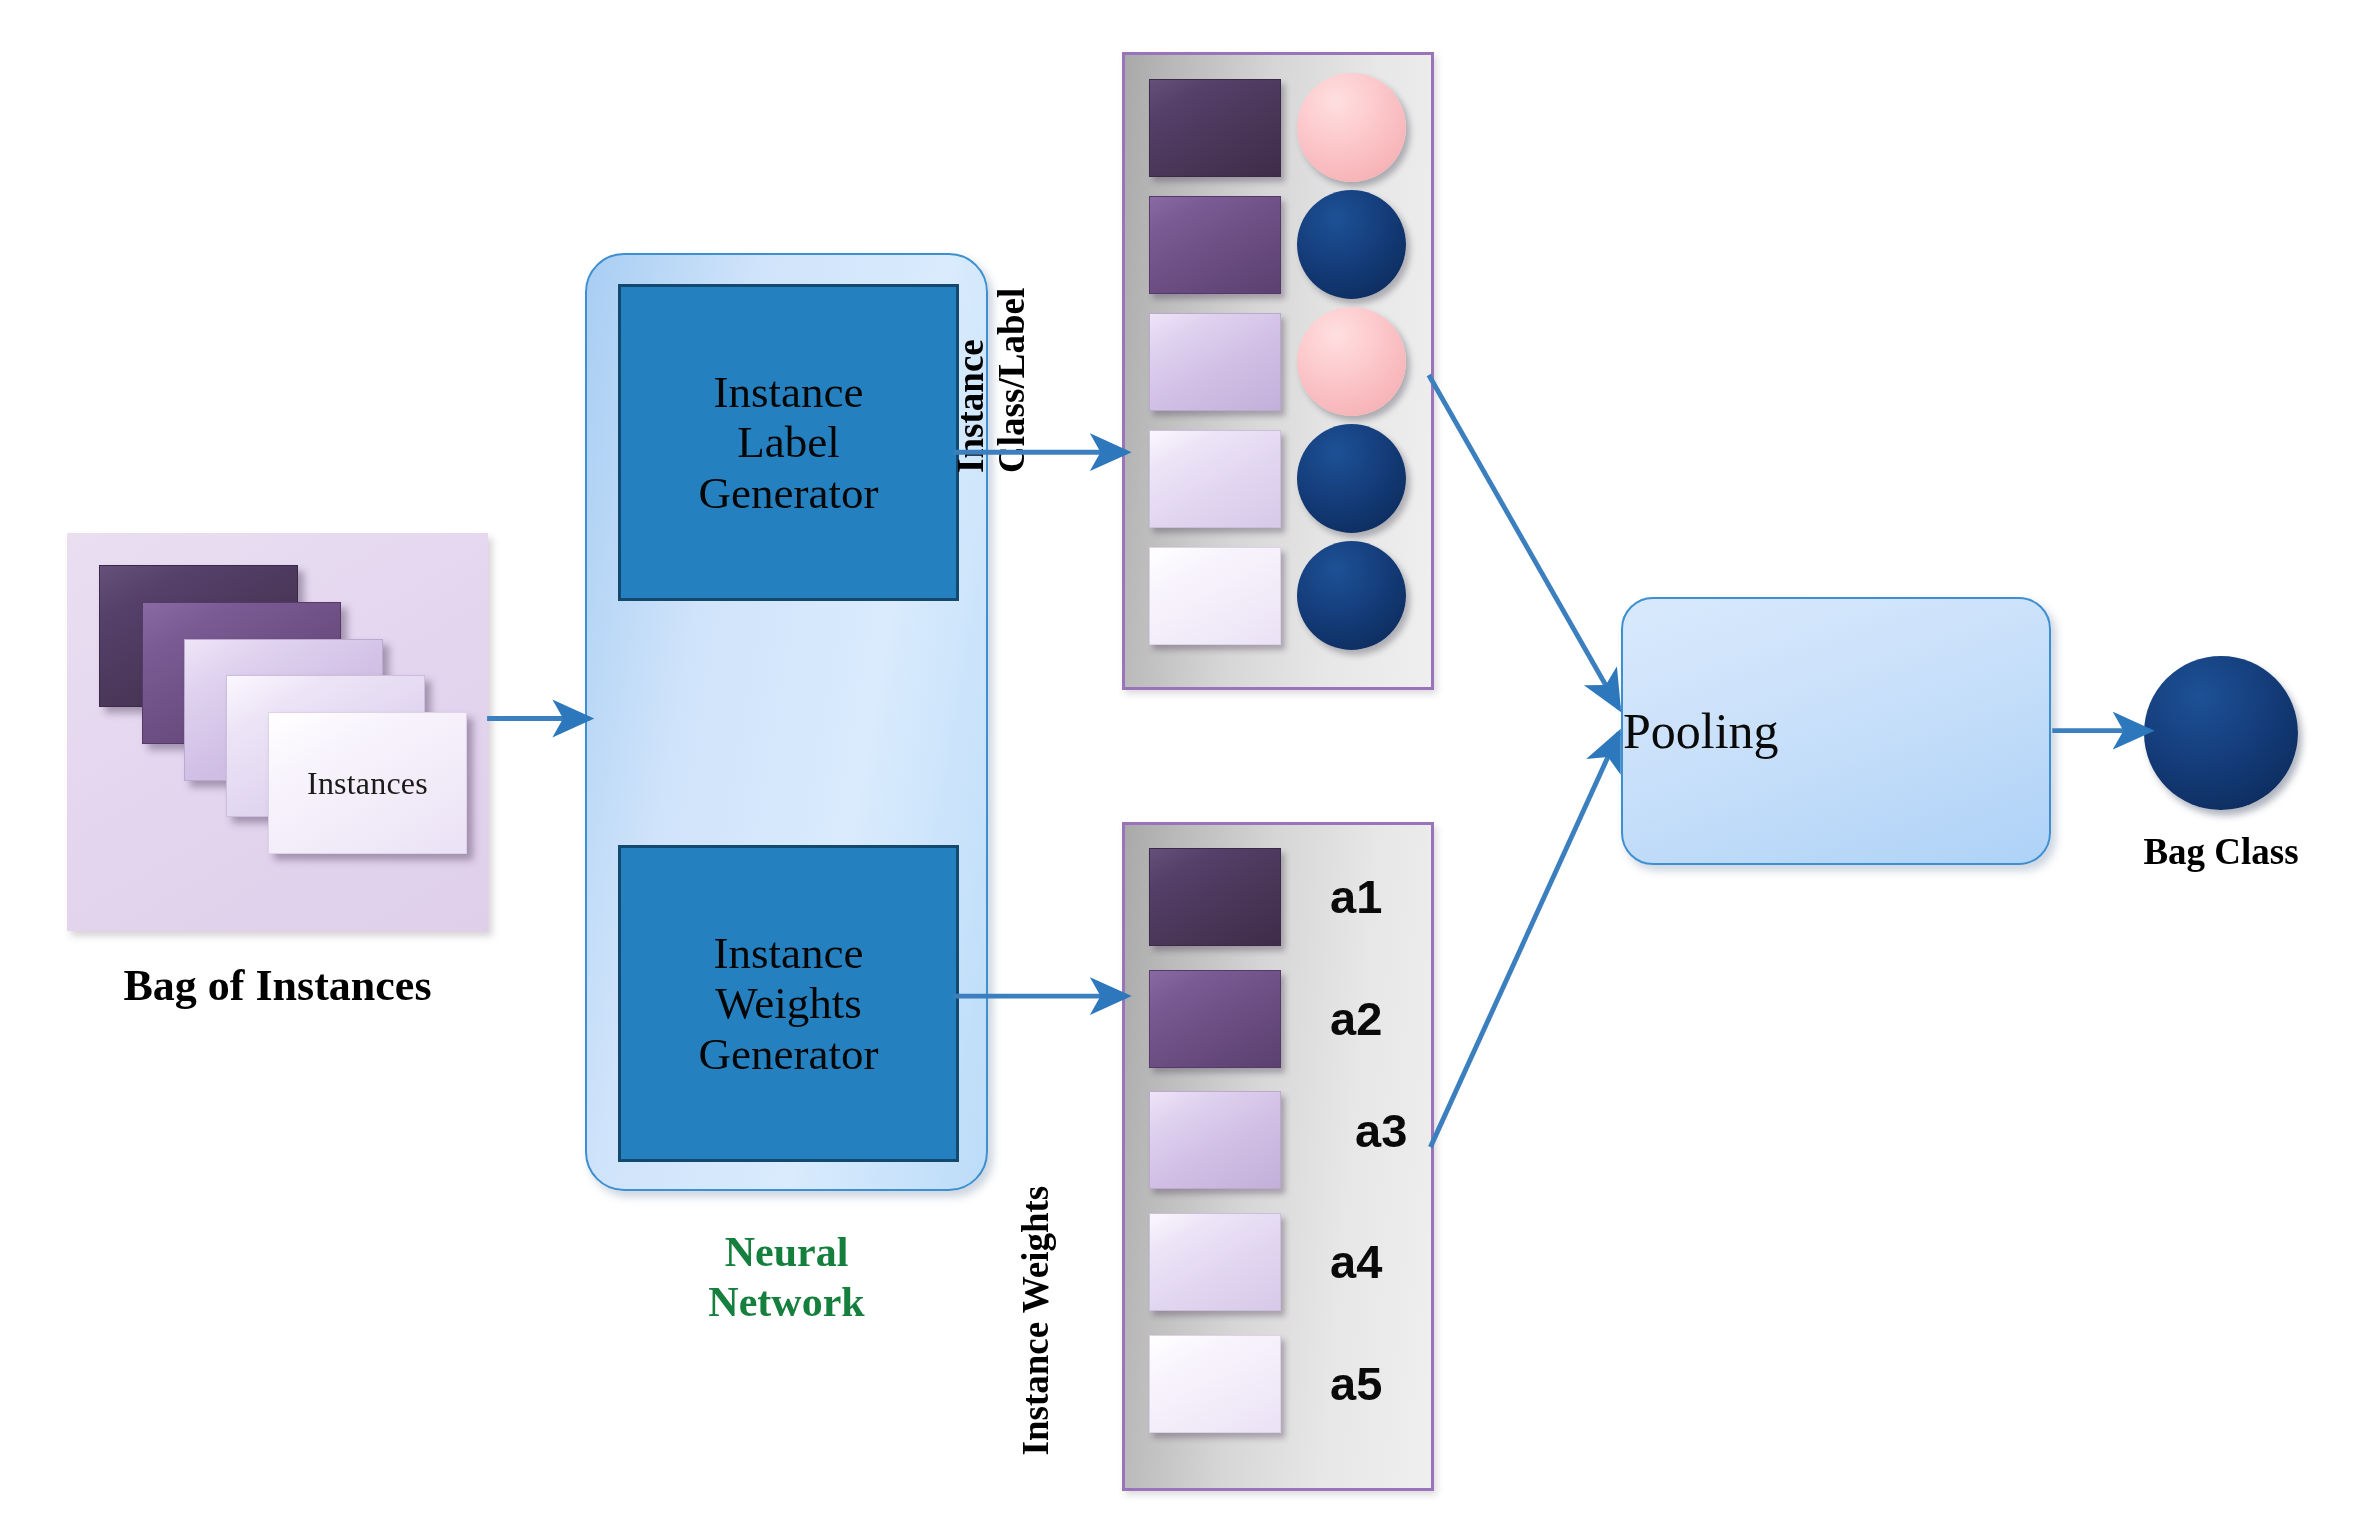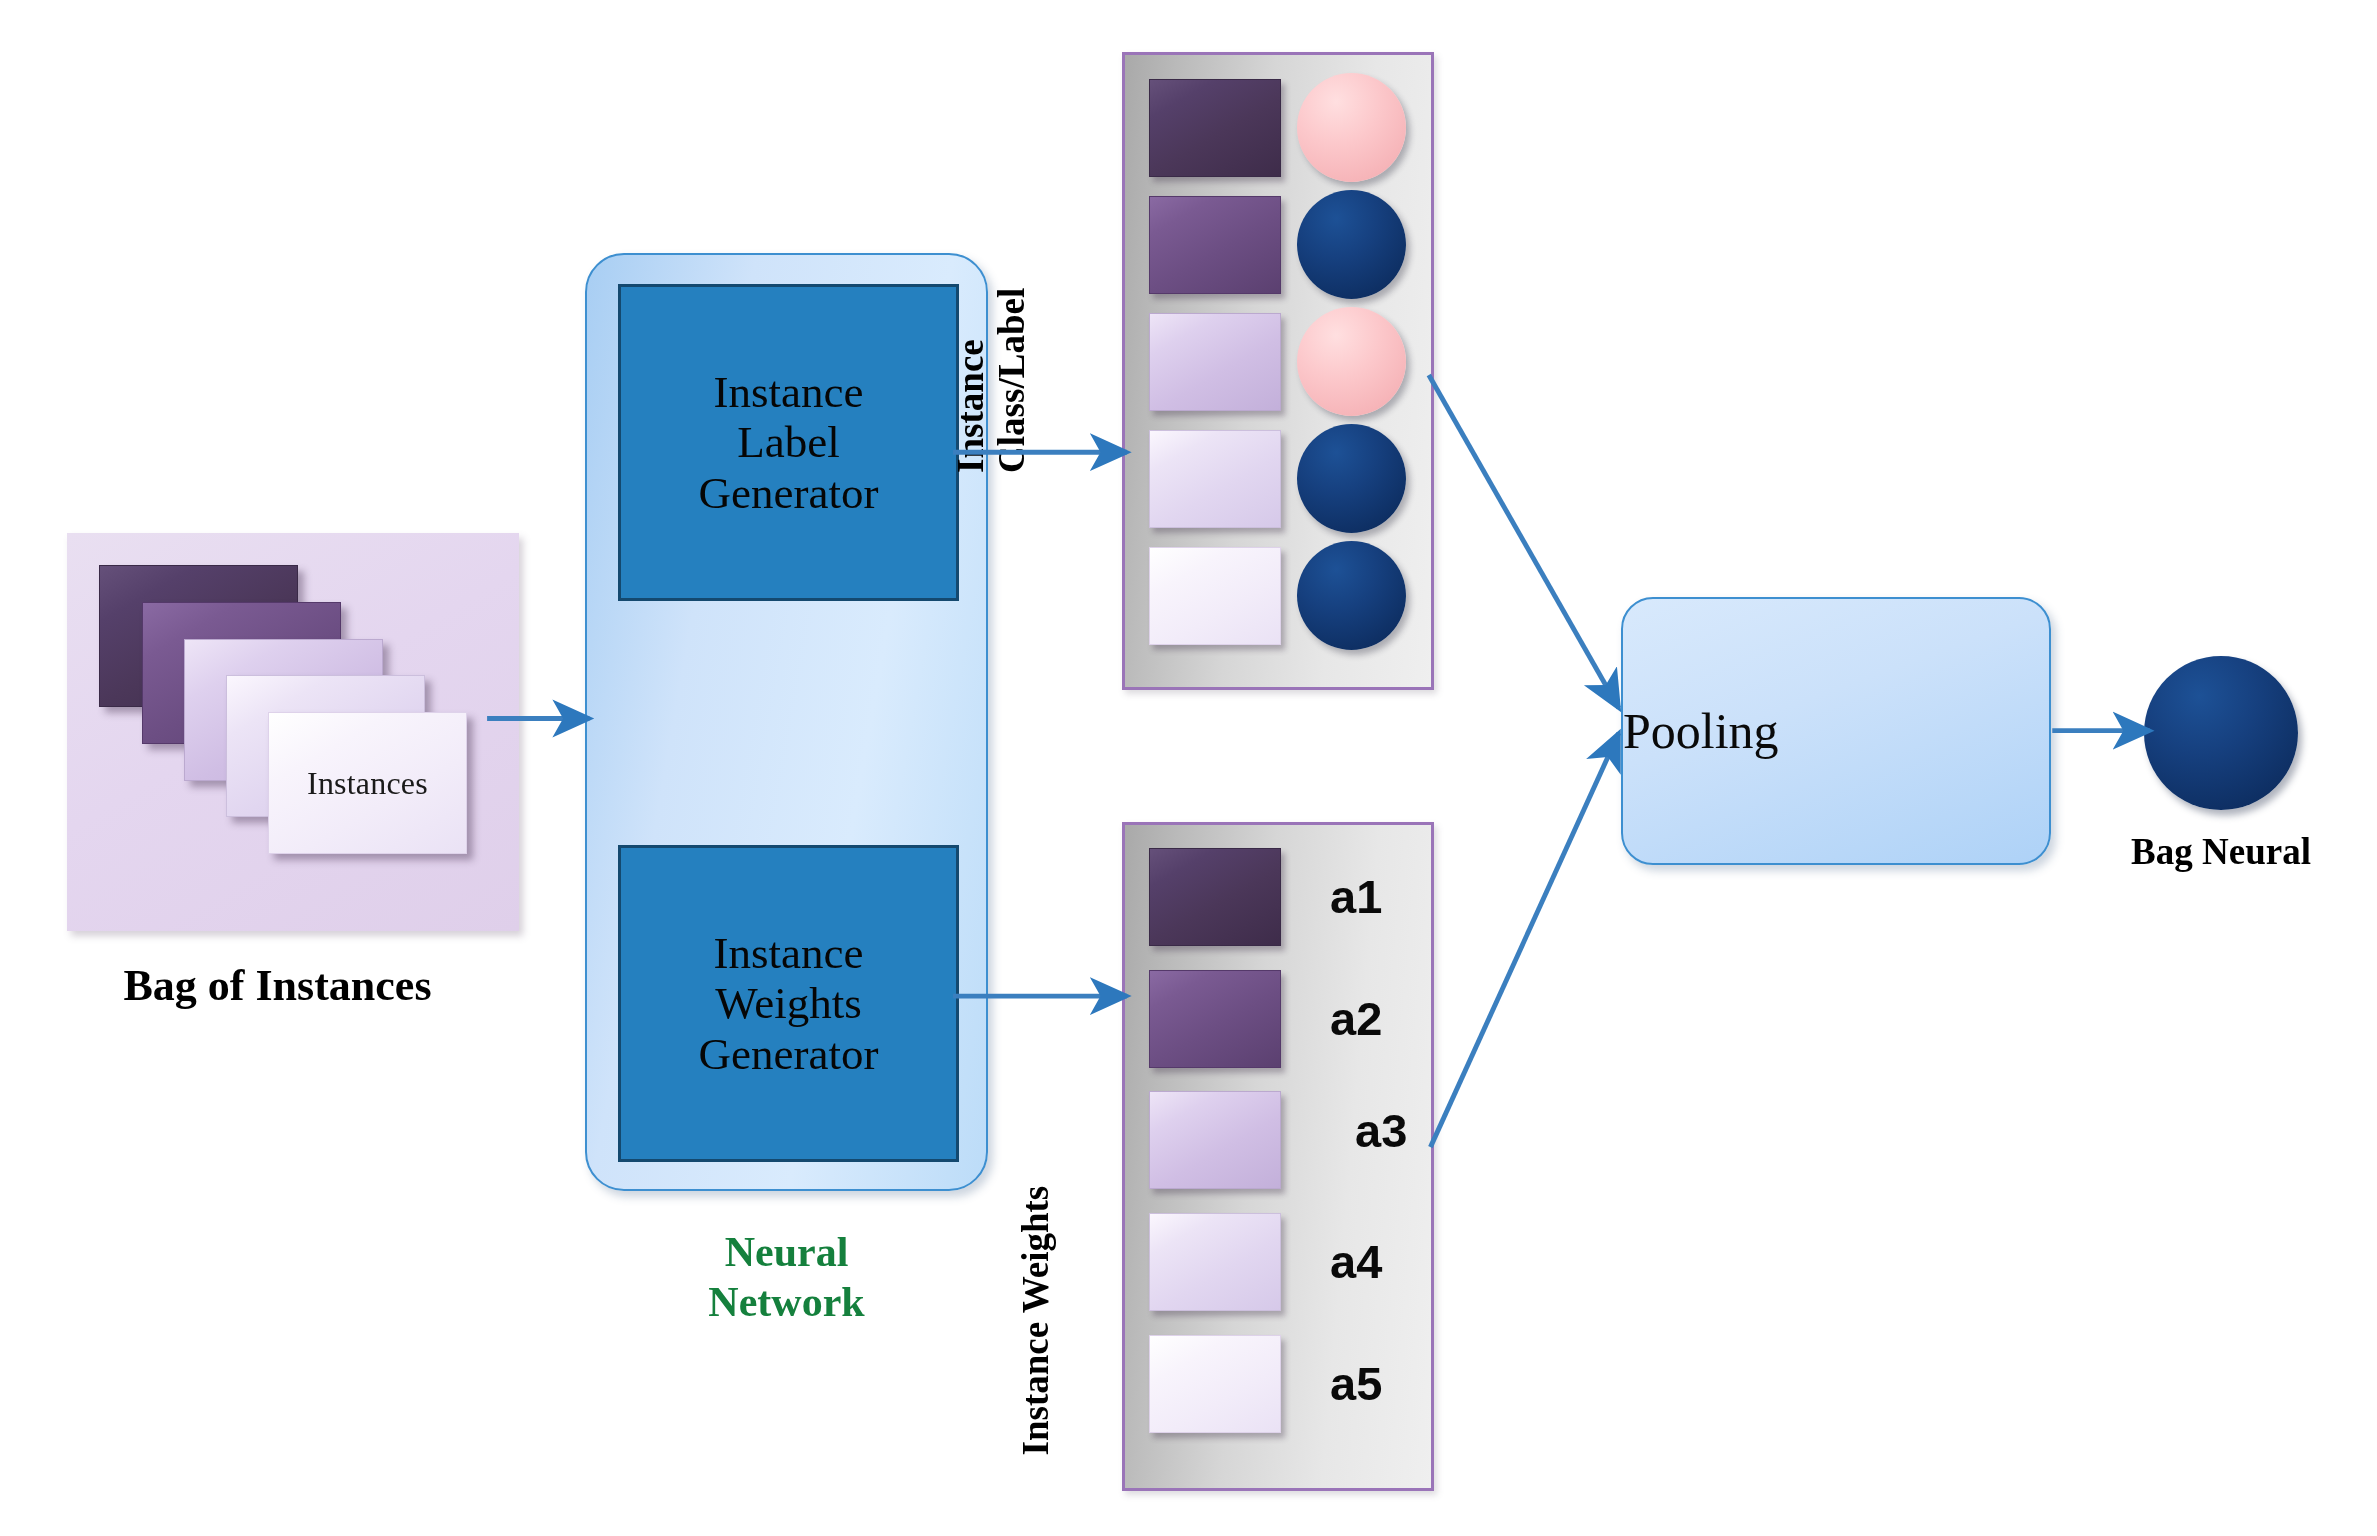--- a/index.html
+++ b/index.html
@@ -28,21 +28,20 @@
     pointer-events: none;
     z-index: 5;
   }
 
   
   #bag-panel {
     left: 67px; top: 533px;
     width: 421px; height: 398px;
     background: linear-gradient(150deg, #e9dff1 0%, #e4d6ef 45%, #dfcfea 100%);
     box-shadow: 4px 4.9px 7.3px rgba(90,70,100,0.25);
-    padding-left: 31px;
   }
   .card {
     position: absolute;
     box-shadow: 5.7px 5.7px 7.3px rgba(60,40,70,0.38);
   }
   .card .inner {
     position: absolute;
     left: 0; top: 0; right: 0; bottom: 0;
     display: flex;
     align-items: center;
@@ -314,16 +313,16 @@
                 background:linear-gradient(150deg,#ffffff 0%,#f8f4fc 28%,#f2ecf9 62%,#eae2f5 100%);
                 border:0.8px solid #ded2ea;"></div>
     <div class="wlabel" style="left:205px; top:531px;">a5</div>
   </div>
 
   <div id="pooling-box" class="abs">
     <span id="pooling-label">Pooling</span>
   </div>
 
   <div id="bag-label-circle" class="abs"></div>
-  <div id="bag-label-caption" class="abs">Bag Neural</div>
+  <div id="bag-label-caption" class="abs">Bag Class</div>
 
 </div>
 
 
 </body></html>

